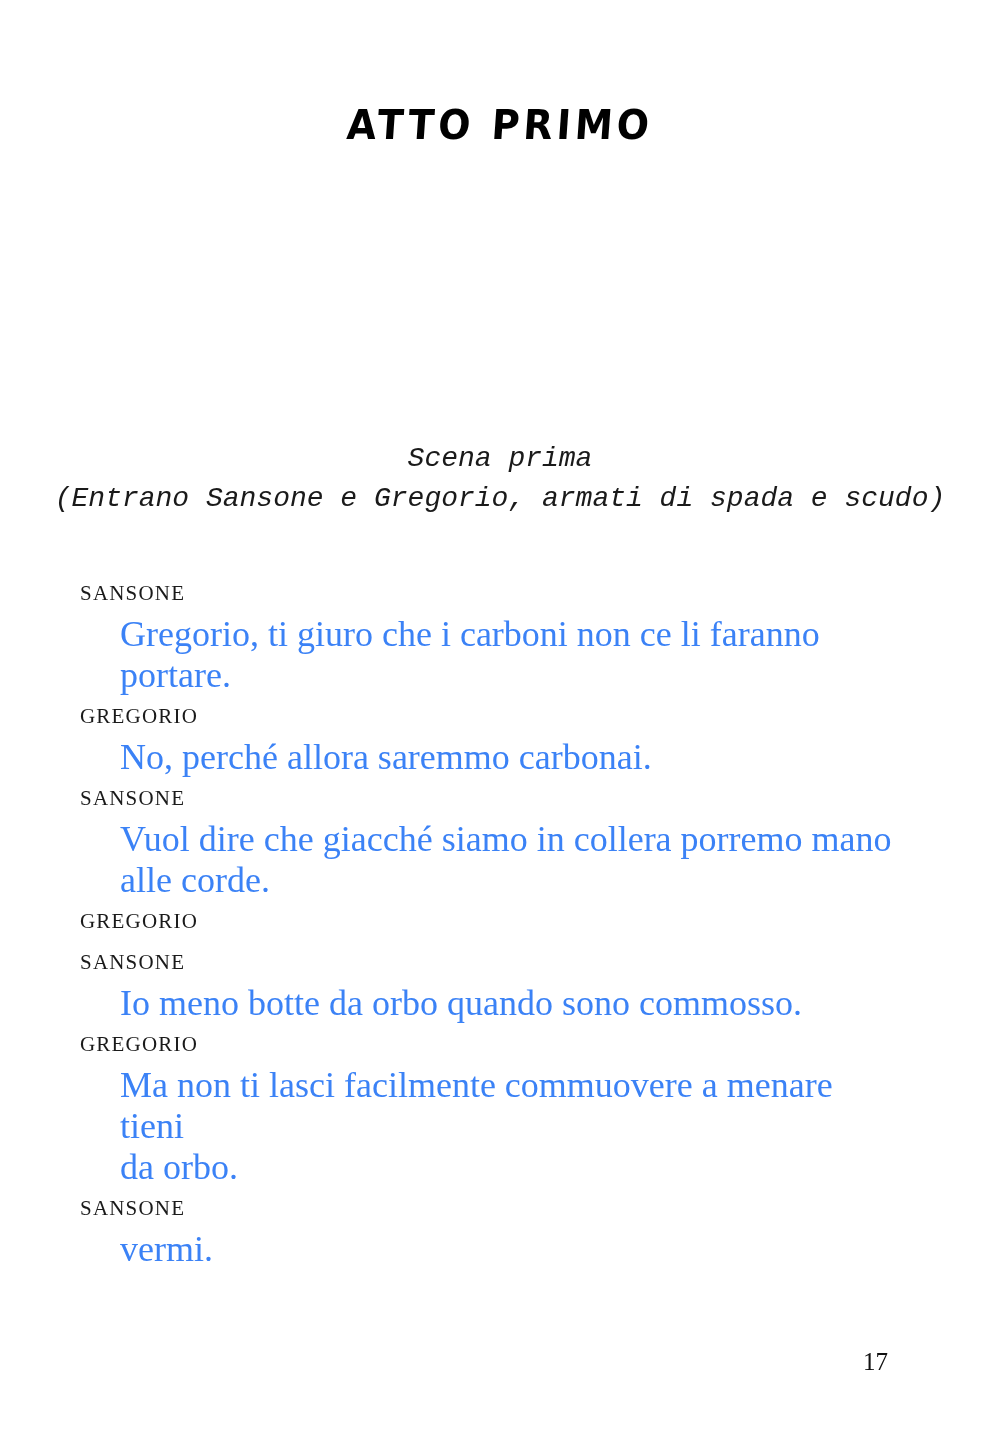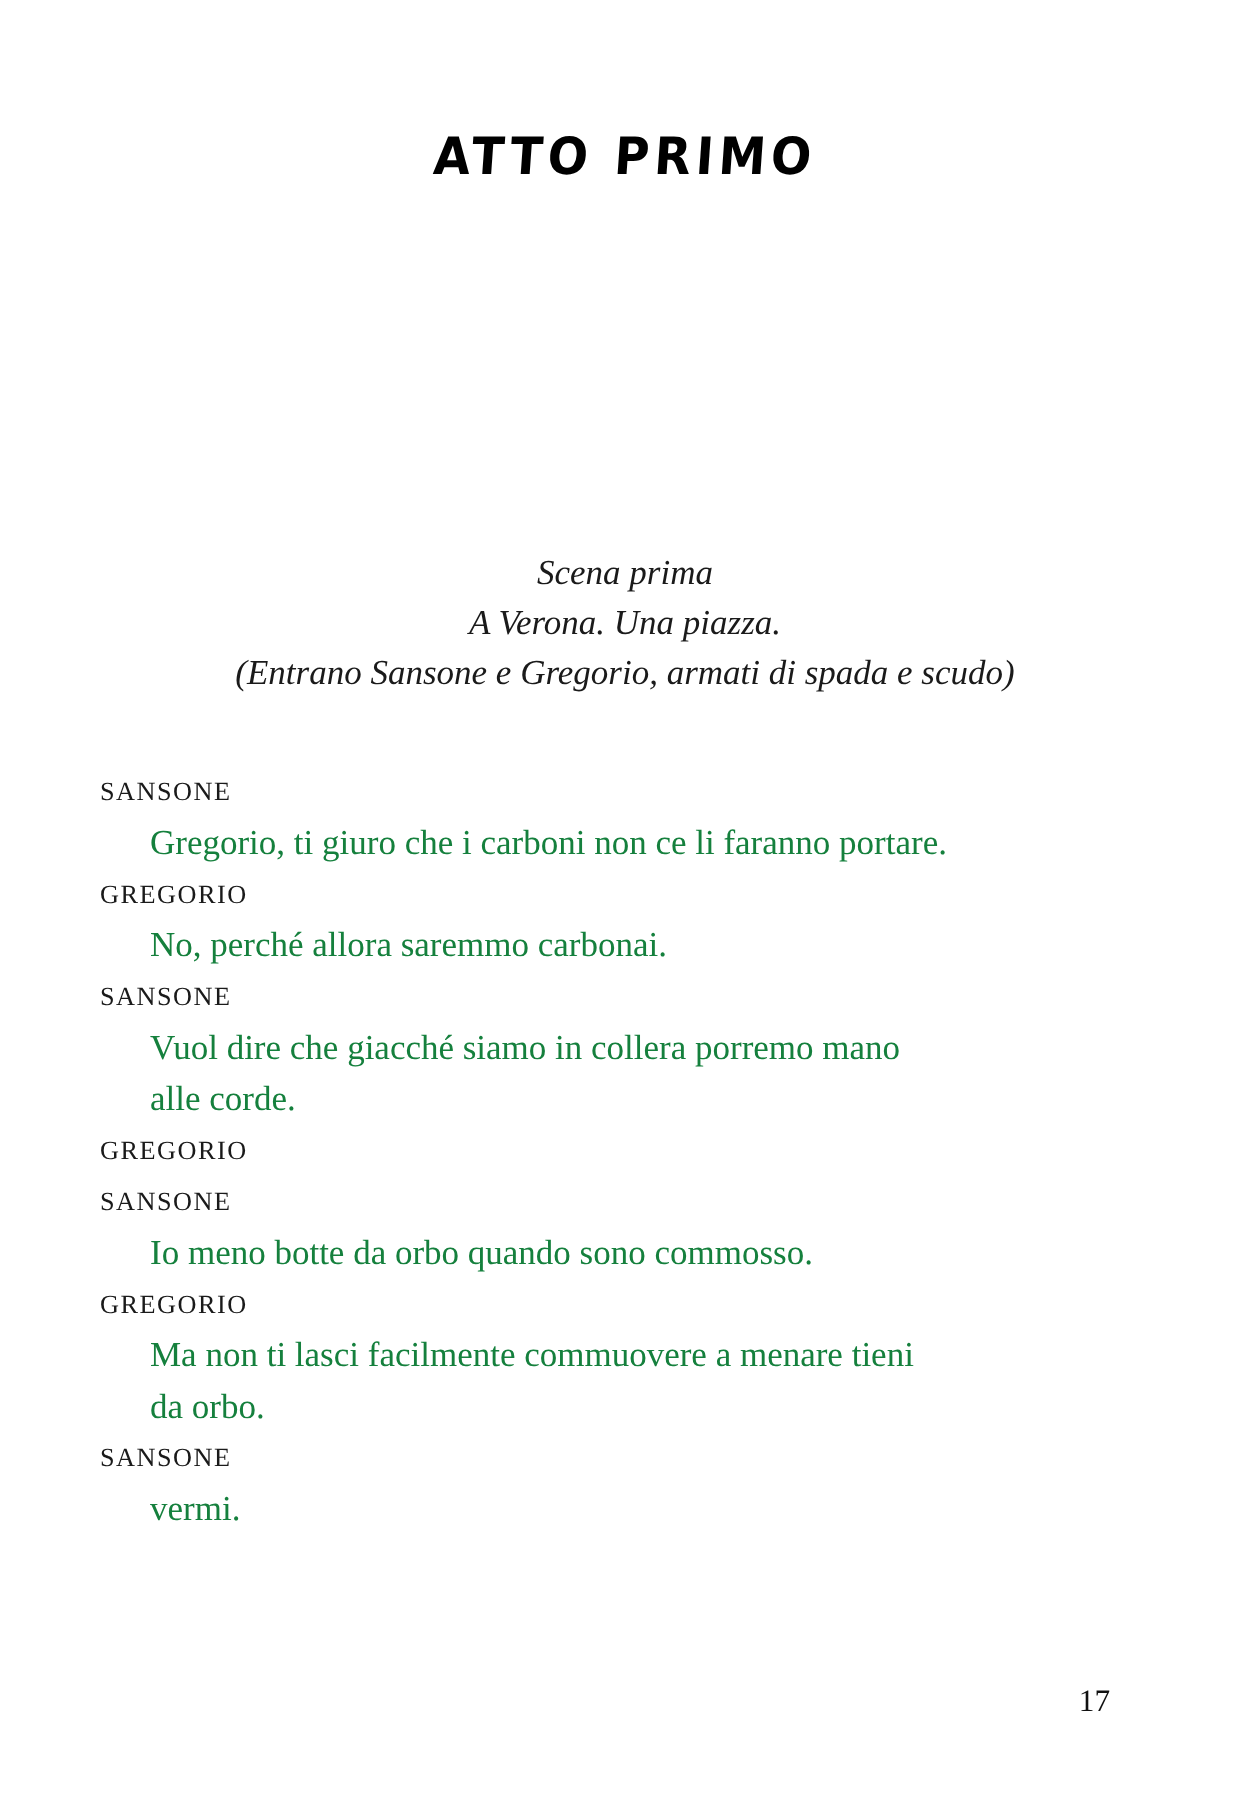--- a/index.html
+++ b/index.html
@@ -26,57 +26,57 @@
     color: #000000;
     transform: skewX(-4deg) scaleY(1.08);
   }
   .scene-block {
     margin-top: 292px;
     text-align: center;
     font-style: italic;
     font-size: 28px;
     line-height: 40px;
     color: #1a1a1a;
+    font-family: Liberation Mono, monospace;
   }
   .dialogue {
     margin-top: 54px;
     margin-left: 80px;
     margin-right: 100px;
   }
   .speaker {
     font-family: "Liberation Serif", serif;
     font-size: 21px;
     letter-spacing: 1.2px;
     line-height: 41px;
     color: #1a1a1a;
   }
   .speech-line {
     margin-left: 40px;
-    font-size: 28px;
+    font-size: 36px;
     line-height: 41px;
-    color: #15803d;
+    color: #3b82f6;
   }
   .page-number {
     position: absolute;
     right: 112px;
     bottom: 58px;
     font-size: 25px;
     color: #111111;
   }
 </style>
 </head>
 <body>
 
 <div class="page">
 
   <div class="act-title">ATTO PRIMO</div>
 
   <div class="scene-block">
     <div>Scena prima</div>
-    <div>A Verona. Una piazza.</div>
     <div>(Entrano Sansone e Gregorio, armati di spada e scudo)</div>
   </div>
 
   <div class="dialogue">
 
     <div>
       <div class="speaker">SANSONE</div>
       <div class="speech-line">Gregorio, ti giuro che i carboni non ce li faranno portare.</div>
     </div>
 

